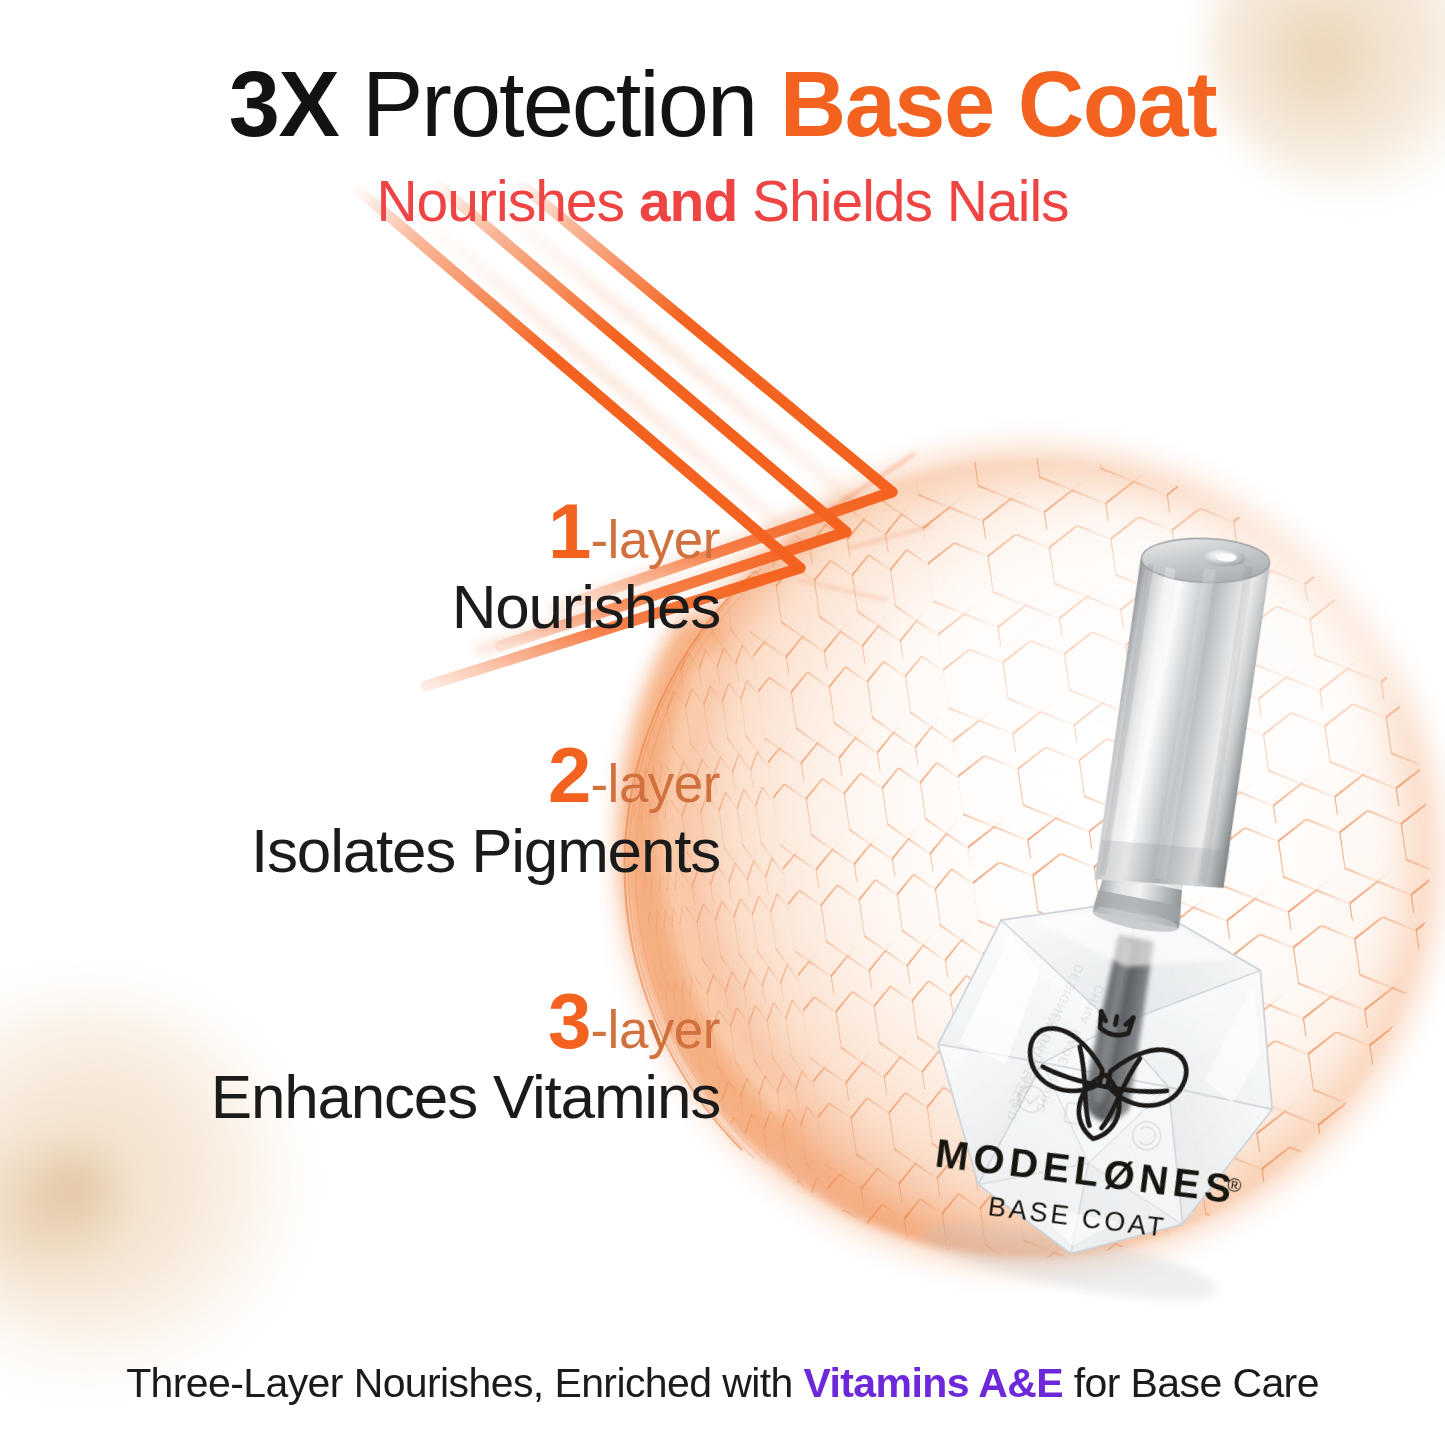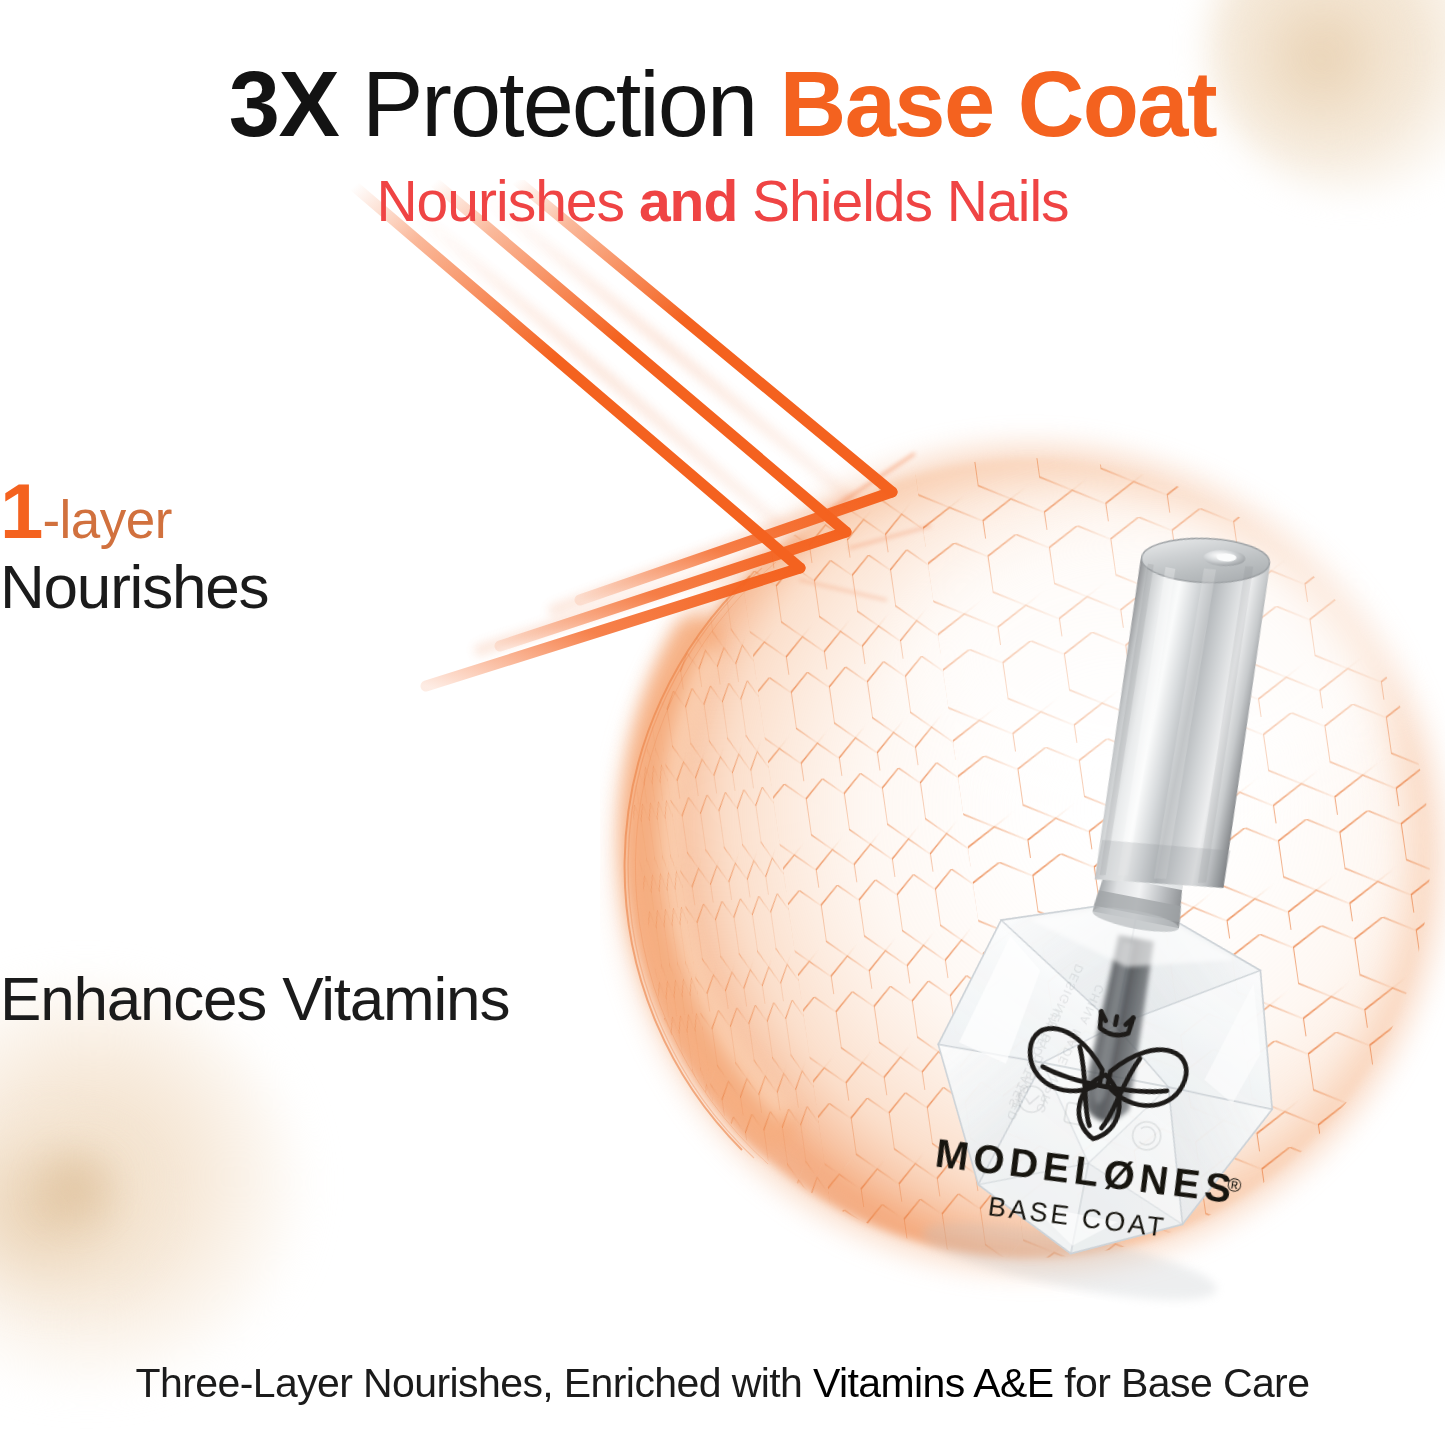--- a/index.html
+++ b/index.html
@@ -112,21 +112,22 @@
     left:330px; top:180px;
     width:620px; height:540px;
     pointer-events:none;
   }
 
   
   .feature {
     position:absolute;
     width:720px;
     left:0;
-    text-align:left;
+    text-align:right;
+    margin-top:20px;
   }
   #feature-1 { top:472px; }
   #feature-2 { top:716px; }
   #feature-3 { top:962px; }
 
   .feat-top {
     line-height:1.0;
     white-space:nowrap;
   }
   .feat-num {
@@ -164,21 +165,21 @@
     position:absolute;
     left:0; bottom:38px;
     width:1445px;
     text-align:center;
     font-size:41px;
     font-weight:400;
     color:#1b1b1b;
     letter-spacing:-0.6px;
     white-space:nowrap;
   }
-  #footer .accent { color:#000000; font-weight:400; }
+  #footer .accent { color:#6d28d9; font-weight:700; }
 </style>
 </head>
 <body>
 
 <div id="stage">
 
   <div class="blob" id="blob-tr"></div>
   <div class="blob" id="blob-tr2"></div>
   <div class="blob" id="blob-bl"></div>
   <div class="blob" id="blob-bl2"></div>
@@ -317,22 +318,27 @@
     <div id="headline"><span>3X</span><span class="reg"> Protection </span><span class="accent">Base Coat</span></div>
 
     <div id="subhead"><span>Nourishes </span><b>and</b><span> Shields Nails</span></div>
   </div>
 
   <div class="feature" id="feature-1">
     <div class="feat-top"><span class="feat-num">1</span><span class="feat-layer">-layer</span></div>
     <div class="feat-desc">Nourishes</div>
   </div>
 
+  <div class="feature" id="feature-2">
+    <div class="feat-top"><span class="feat-num">2</span><span class="feat-layer">-layer</span></div>
+    <div class="feat-desc">Isolates Pigments</div>
+  </div>
 
   <div class="feature" id="feature-3">
+    <div class="feat-top"><span class="feat-num">3</span><span class="feat-layer">-layer</span></div>
     <div class="feat-desc">Enhances Vitamins</div>
   </div>
 
   <svg id="bottle" viewBox="0 0 600 880">
     <defs>
 
       <linearGradient id="capMetal" x1="0%" y1="0%" x2="100%" y2="0%">
         <stop offset="0%" stop-color="#8E9093"></stop>
         <stop offset="7%" stop-color="#C3C6C8"></stop>
         <stop offset="18%" stop-color="#E9EBEC"></stop>

